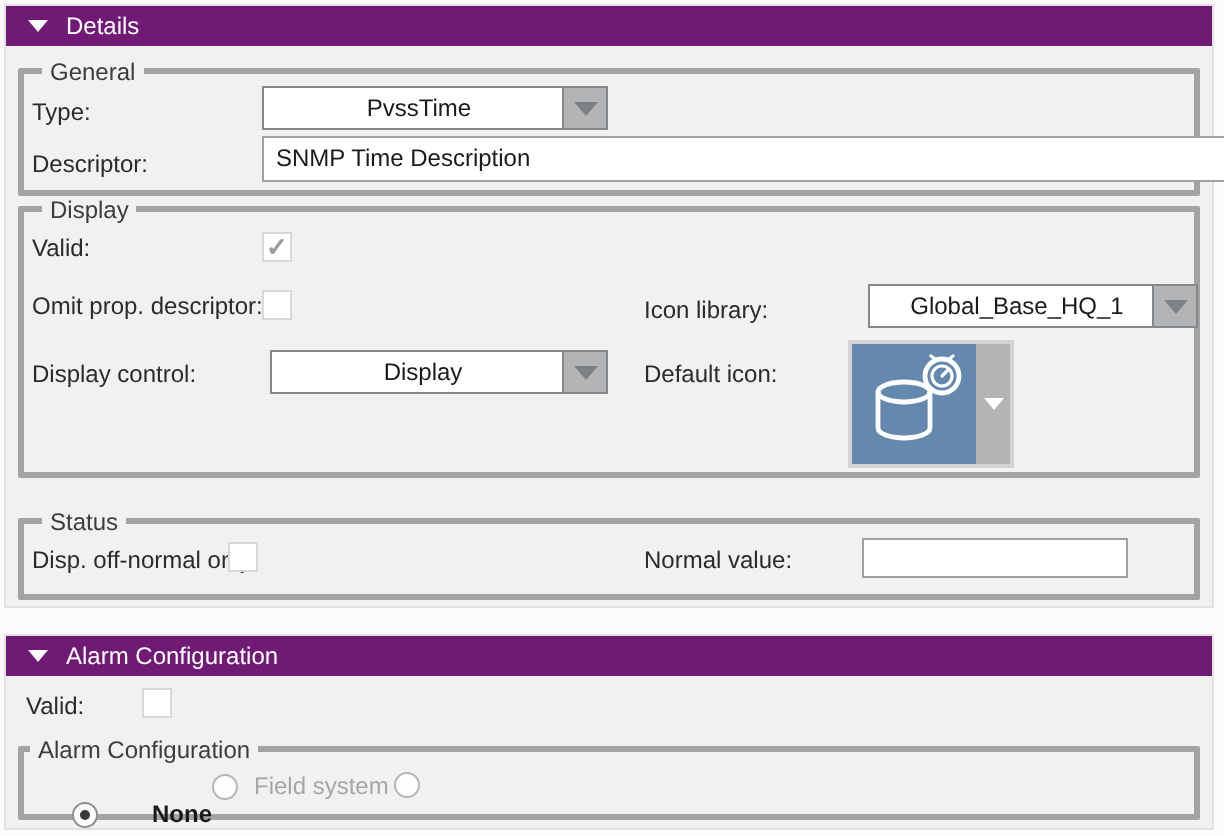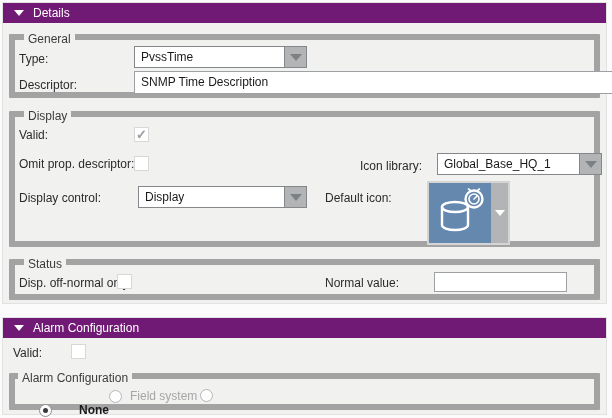--- a/index.html
+++ b/index.html
@@ -28,35 +28,36 @@
   }
   .panel-header .tri {
     width:0; height:0; margin-left:11px;
     border-left:5px solid transparent;
     border-right:5px solid transparent;
     border-top:6px solid #ffffff;
   }
   .panel-header .htitle { margin-left:9px; font-size:12px; }
   .groupbox {
     position:absolute;
-    border:6px solid #a3a3a3;
+    border:3px solid #a3a3a3;
     border-radius:1px;
   }
   .grouplabel {
     position:absolute; top:-8px; left:9px;
     background:#f1f1f0; padding:0 4px;
     color:#3c3c3c; font-size:12px; line-height:14px;
   }
   .lbl { position:absolute; white-space:nowrap; color:#2b2b2b; }
   .combo {
     position:absolute; height:22px;
     background:#ffffff;
     border:1px solid #84888a;
     display:flex; align-items:stretch;
     cursor:default;
+    text-align:center;
   }
   .combo .cval {
     flex:1; padding:3px 0 0 6px; overflow:hidden; white-space:nowrap;
     color:#1a1a1a;
   }
   .combo .cbtn {
     width:22px; background:#b2b4b6;
     border-left:1px solid #84888a;
     display:flex; align-items:center; justify-content:center;
   }
@@ -144,30 +145,30 @@
         </span>
     </div>
 
     <span class="lbl" style="left:4px; top:38px;">Descriptor:</span>
     <div class="textfield" style="left:119px; top:31px; width:540px; height:23px;">
       <span>SNMP Time Description</span>
       <span class="flag"></span>
     </div>
   </div>
 
-  <div class="groupbox" style="left:6px; top:108px; width:591px; height:136px;">
+  <div class="groupbox" style="left:6px; top:100px; width:591px; height:136px;">
     <span class="grouplabel">Display</span>
 
     <span class="lbl" style="left:4px; top:11px;">Valid:</span>
     <span class="checkbox checked" style="left:119px; top:10px;"></span>
 
     <span class="lbl" style="left:4px; top:40px;">Omit prop. descriptor:</span>
     <span class="checkbox" style="left:119px; top:39px;"></span>
 
-    <span class="lbl" style="left:310px; top:42px;margin-left:35px;">Icon library:</span>
+    <span class="lbl" style="left:310px; top:42px;">Icon library:</span>
     <div class="combo" style="left:422px; top:36px; width:165px;">
       <span class="cval">Global_Base_HQ_1</span>
       <span class="cbtn">
           <span class="tri"></span>
         </span>
     </div>
 
     <span class="lbl" style="left:4px; top:74px;">Display control:</span>
     <div class="combo" style="left:123px; top:69px; width:169px;">
       <span class="cval">Display</span>

